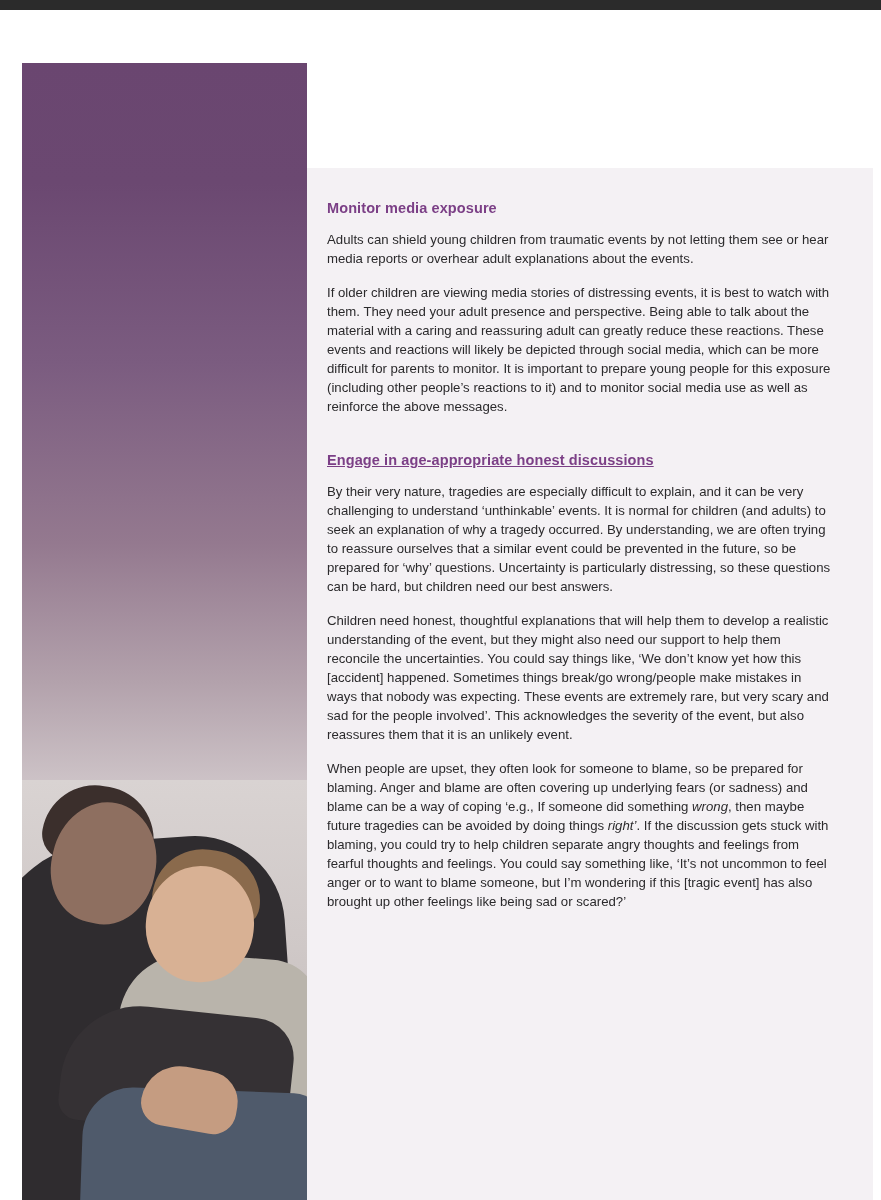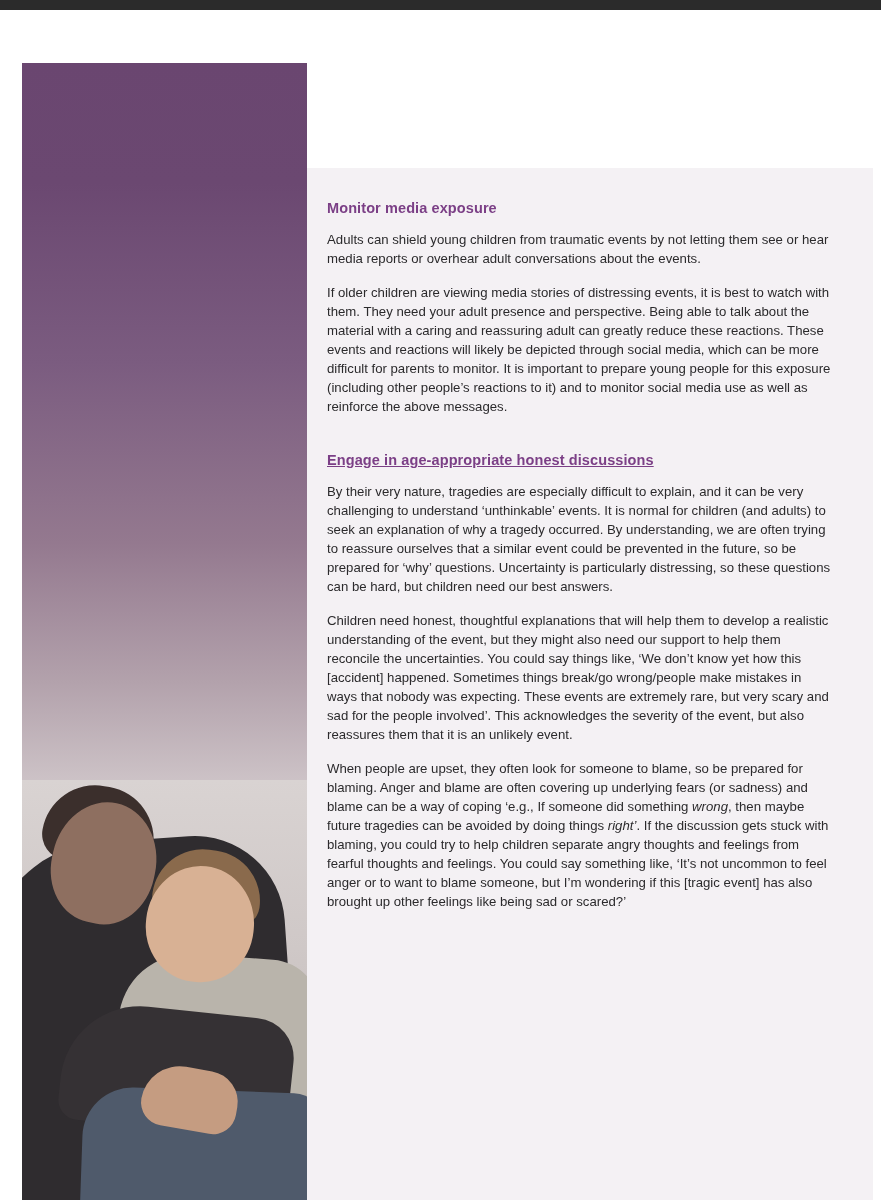--- a/index.html
+++ b/index.html
@@ -206,21 +206,21 @@
     <div class="adult-arm"></div>
     <div class="child-jeans"></div>
     <div class="hand"></div>
   </div>
 </div>
 
 <div class="content-panel">
   <div class="content-inner">
 
     <h2 class="heading">Monitor media exposure</h2>
-    <p class="para">Adults can shield young children from traumatic events by not letting them see or hear media reports or overhear adult conversations about the events.</p>
+    <p class="para">Adults can shield young children from traumatic events by not letting them see or hear media reports or overhear adult explanations about the events.</p>
     <p class="para">If older children are viewing media stories of distressing events, it is best to watch with them. They need your adult presence and perspective. Being able to talk about the material with a caring and reassuring adult can greatly reduce these reactions. These events and reactions will likely be depicted through social media, which can be more difficult for parents to monitor. It is important to prepare young people for this exposure (including other people’s reactions to it) and to monitor social media use as well as reinforce the above messages.</p>
 
     <h2 class="heading second">Engage in age-appropriate honest discussions</h2>
     <p class="para">By their very nature, tragedies are especially difficult to explain, and it can be very challenging to understand ‘unthinkable’ events. It is normal for children (and adults) to seek an explanation of why a tragedy occurred. By understanding, we are often trying to reassure ourselves that a similar event could be prevented in the future, so be prepared for ‘why’ questions. Uncertainty is particularly distressing, so these questions can be hard, but children need our best answers.</p>
     <p class="para">Children need honest, thoughtful explanations that will help them to develop a realistic understanding of the event, but they might also need our support to help them reconcile the uncertainties. You could say things like, ‘We don’t know yet how this [accident] happened. Sometimes things break/go wrong/people make mistakes in ways that nobody was expecting. These events are extremely rare, but very scary and sad for the people involved’. This acknowledges the severity of the event, but also reassures them that it is an unlikely event.</p>
     <p class="para"><span>When people are upset, they often look for someone to blame, so be prepared for blaming. Anger and blame are often covering up underlying fears (or sadness) and blame can be a way of coping ‘e.g., If someone did something </span><span class="it">wrong</span><span>, then maybe future tragedies can be avoided by doing things </span><span class="it">right’</span><span>. If the discussion gets stuck with blaming, you could try to help children separate angry thoughts and feelings from fearful thoughts and feelings. You could say something like, ‘It’s not uncommon to feel anger or to want to blame someone, but I’m wondering if this [tragic event] has also brought up other feelings like being sad or scared?’</span></p>
 
   </div>
 </div>
 

